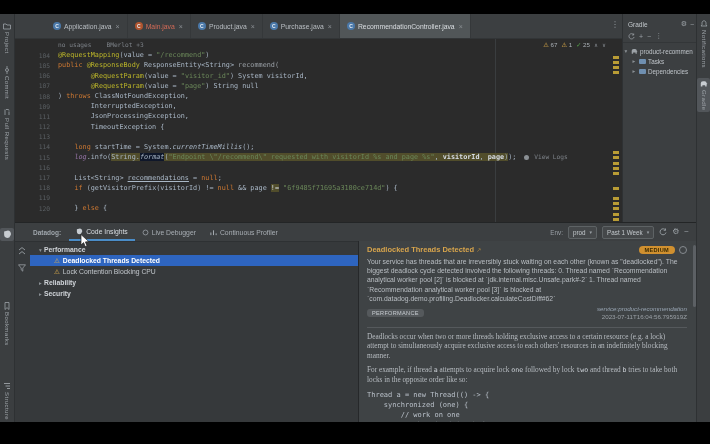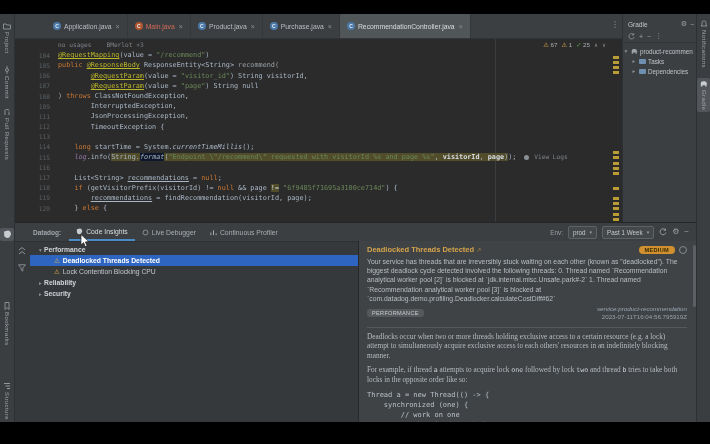--- a/index.html
+++ b/index.html
@@ -26,21 +26,21 @@
   .tab .tab-close{color:#8a8f94;font-size:7px;margin-left:1px;}
   .tab-overflow{position:absolute;right:3px;top:6px;color:#9aa0a5;font-size:8px;cursor:pointer;}
 
   .editor{position:relative;height:184px;background:#2b2b2b;overflow:hidden;}
   .rt-guide{position:absolute;left:481px;top:0;bottom:0;width:1px;background:#3a3d3f;}
   .code-lines{position:absolute;left:0;top:1px;right:12px;}
   .code-line{display:flex;height:10.2px;align-items:center;}
   .lnum{width:36px;text-align:right;padding-right:8px;font:6.3px "DejaVu Sans Mono",monospace;color:#5b6064;flex:0 0 auto;}
   .lbody{font:6.8px "DejaVu Sans Mono",monospace;white-space:pre;color:#a9b7c6;}
   .tk-d{color:#a9b7c6;} .tk-dm{color:#9aa0a6;}
-  .tk-k{color:#cc7832;text-align:right;} .tk-a{color:#bbb529;text-decoration:underline;} .tk-s{color:#6a8759;}
+  .tk-k{color:#cc7832;text-align:right;} .tk-a{color:#bbb529;} .tk-s{color:#6a8759;}
   .tk-f{color:#9876aa;font-style:italic;} .tk-m{font-style:italic;}
   .tk-u{text-decoration:underline;color:#a9b7c6;margin-top:20px;}
   .tk-dhl{color:#a9b7c6;background:#514d2b;} .tk-mhl{font-style:italic;color:#a9b7c6;background:#0f172a;}
   .tk-shl{color:#6a8759;background:#514d2b;}
   .tk-bhl{color:#d8dee7;font-weight:bold;background:#514d2b;}
   .tk-neq{color:#d8dee7;background:#514d2b;}
   .tk-cv{font-size:6.2px;color:#7d8288;}
   .tk-ico{display:inline-block;width:5px;height:5px;background:#8a8f94;border-radius:50% 50% 45% 45%;margin:0 2px -1px 3px;}
   .inspections{position:absolute;top:2px;right:16px;display:flex;gap:4px;align-items:center;font-size:6.2px;color:#a9afb5;cursor:pointer;}
   .insp-warn{color:#e8b44c;} .insp-ok{color:#57a64a;} .insp-chev{color:#8a9096;font-size:5.5px;}
@@ -202,21 +202,21 @@
           <div class="code-line">
             <span class="lnum">104</span>
             <span class="lbody"><span class="tk-a">@RequestMapping</span><span class="tk-d">(value = </span><span class="tk-s">"/recommend"</span><span class="tk-d">)</span></span>
           </div>
           <div class="code-line">
             <span class="lnum">105</span>
             <span class="lbody"><span class="tk-k">public </span><span class="tk-a">@ResponseBody</span><span class="tk-d"> ResponseEntity&lt;String&gt; </span><span class="tk-dm">recommend(</span></span>
           </div>
           <div class="code-line">
             <span class="lnum">106</span>
-            <span class="lbody"><span class="tk-d">        </span><span class="tk-a">@RequestParam</span><span class="tk-d">(value = </span><span class="tk-s">"visitor_id"</span><span class="tk-d">) String visitorId,</span></span>
+            <span class="lbody"><span class="tk-d">        </span><span class="tk-a">@RequestParam</span><span class="tk-d">(value = </span><span class="tk-s">"visitor_id"</span><span class="tk-d">) System visitorId,</span></span>
           </div>
           <div class="code-line">
             <span class="lnum">107</span>
             <span class="lbody"><span class="tk-d">        </span><span class="tk-a">@RequestParam</span><span class="tk-d">(value = </span><span class="tk-s">"page"</span><span class="tk-d">) String null</span></span>
           </div>
           <div class="code-line">
             <span class="lnum">108</span>
             <span class="lbody"><span class="tk-d">) </span><span class="tk-k">throws</span><span class="tk-d"> ClassNotFoundException,</span></span>
           </div>
           <div class="code-line">
@@ -250,21 +250,20 @@
           <div class="code-line">
             <span class="lnum">117</span>
             <span class="lbody"><span class="tk-d">    List&lt;String&gt; </span><span class="tk-u">recommendations</span><span class="tk-d"> = </span><span class="tk-k">null</span><span class="tk-d">;</span></span>
           </div>
           <div class="code-line">
             <span class="lnum">118</span>
             <span class="lbody"><span class="tk-d">    </span><span class="tk-k">if</span><span class="tk-d"> (getVisitorPrefix(visitorId) != </span><span class="tk-k">null</span><span class="tk-d"> &amp;&amp; page </span><span class="tk-neq">!=</span><span class="tk-d"> </span><span class="tk-s">"6f9485f71695a3100ce714d"</span><span class="tk-d">) {</span></span>
           </div>
           <div class="code-line">
             <span class="lnum">119</span>
-            <span class="lbody"><span class="tk-d">        </span><span class="tk-u">recommendations</span><span class="tk-d"> = findRecommendation(visitorId, page);</span></span>
           </div>
           <div class="code-line">
             <span class="lnum">120</span>
             <span class="lbody"><span class="tk-d">    } </span><span class="tk-k">else</span><span class="tk-d"> {</span></span>
           </div>
         </div>
 
       <div class="inspections">
         <span><span class="insp-warn">⚠</span> <span>67</span></span>
         <span><span class="insp-warn">⚠</span> <span>1</span></span>

